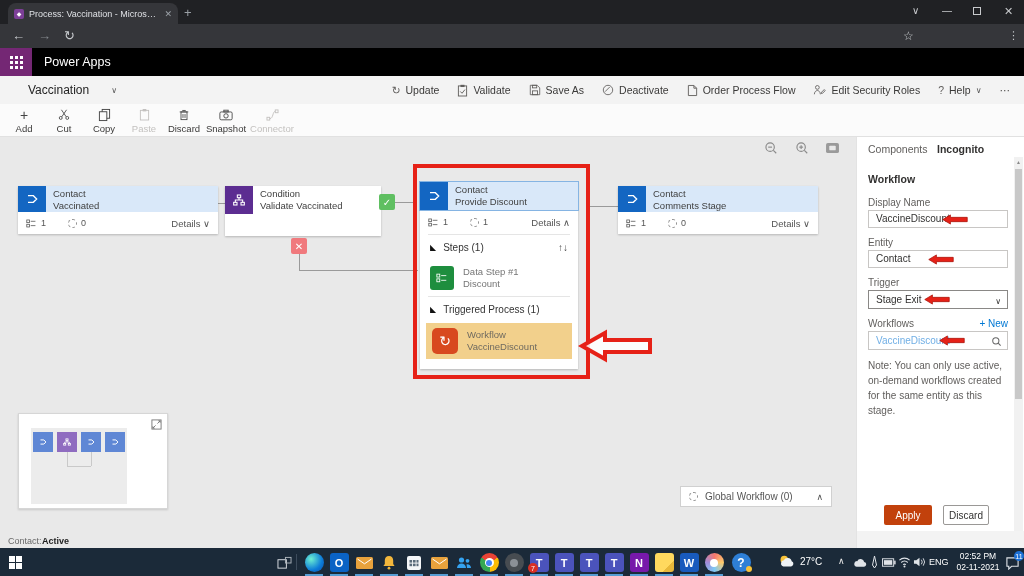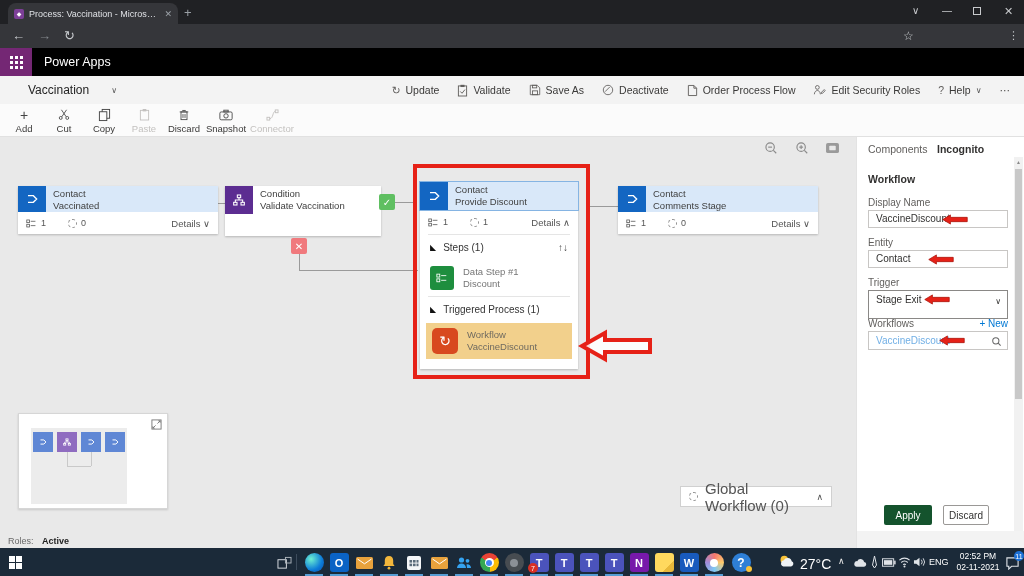--- a/index.html
+++ b/index.html
@@ -67,21 +67,21 @@
   .btn{position:absolute;height:20px;font-size:10px;display:flex;align-items:center;justify-content:center;border-radius:2px}
 
   
   .taskbar{left:0;top:548px;width:1024px;height:28px;background:#1b2a39}
   .slot{position:absolute;top:549px;width:24px;height:27px;display:flex;align-items:center;justify-content:center}
   .slot.open:after{content:"";position:absolute;left:3px;right:3px;bottom:0;height:2px;background:#569dd4}
   .appico{width:19px;height:19px;border-radius:3px;display:flex;align-items:center;justify-content:center;color:#fff;font-weight:bold;font-size:11px}
   .badge{position:absolute;background:#d93025;color:#fff;border-radius:50%;font-size:7px;width:10px;height:10px;display:flex;align-items:center;justify-content:center;line-height:1}
   .tsearch{position:absolute;left:30px;top:548px;width:238px;height:28px;background:#fff;display:flex;align-items:center;gap:7px;padding:0 10px;border:1px solid #7a8a99}
   .tsearch input{border:0;outline:0;font-size:10.5px;color:#3a3a3a;width:180px;font-family:"Liberation Sans",sans-serif;background:transparent}
-  .trayt{position:absolute;color:#fff;font-size:14px}
+  .trayt{position:absolute;color:#fff;font-size:10px}
 </style>
 </head>
 <body>
 
 <div class="screen">
 
   <div class="abs tabbar">
     <div class="abs tab" style="left:8px;top:3px">
       <span class="favicon">◆</span>
       <span class="tab-title">Process: Vaccination - Microsoft |</span>
@@ -317,21 +317,21 @@
   <div class="stage" style="left:225px;top:186px;width:156px;height:50px">
     <div class="sg-head" style="height:28px;background:#fff">
       <span class="sg-ico purple" style="width:28px">
           <svg width="16" height="16" viewBox="0 0 24 24" fill="none" stroke="#fff" stroke-width="1.6">
             <rect x="9.5" y="4.5" width="5" height="4"></rect>
             <rect x="4" y="15.5" width="5" height="4"></rect>
             <rect x="15" y="15.5" width="5" height="4"></rect>
             <path d="M12 8.5v3.5M6.5 15.5V12h11v3.5"></path>
           </svg>
         </span>
-      <span class="sg-body"><span>Condition</span><br><span>Validate Vaccination</span></span>
+      <span class="sg-body"><span>Condition</span><br><span>Validate Vaccinated</span></span>
     </div>
   </div>
   <div class="okbadge" style="left:379px;top:194px;background:#5fbf61">
       <span>✓</span>
     </div>
   <div class="okbadge" style="left:291px;top:238px;background:#f0797d">
       <span>✕</span>
     </div>
 
   <div class="stage" style="left:420px;top:182px;width:158px;height:187px">
@@ -443,25 +443,25 @@
           <path d="M6 7h8l5 5-5 5H6" fill="none" stroke="#fff" stroke-width="2.4"></path>
         </svg>
       </div>
     <div class="abs" style="left:48px;top:38px;width:1px;height:14px;background:#c9c9c9"></div>
     <div class="abs" style="left:48px;top:52px;width:24px;height:1px;background:#c9c9c9"></div>
     <div class="abs" style="left:72px;top:38px;width:1px;height:14px;background:#c9c9c9"></div>
   </div>
 
   <div class="abs flex" style="left:680px;top:486px;width:152px;height:21px;background:#fff;border:1px solid #d0d0d0;padding:0 8px;gap:7px">
     <span class="dotc"></span>
-    <span style="font-size:15px;color:#555">Global Workflow (0)</span>
+    <span style="font-size:10px;color:#555">Global Workflow (0)</span>
     <span style="margin-left:auto;font-size:9px;color:#555">∧</span>
   </div>
 
-  <span class="t" style="left:8px;top:536px;font-size:9px;color:#696969">Roles:</span>
+  <span class="t" style="left:8px;top:536px;font-size:9px;color:#696969">Contact:</span>
   <span class="t" style="left:42px;top:536px;font-size:9px;font-weight:bold;color:#1f1f1f">Active</span>
 
   <div class="abs panel">
     <span class="t" style="left:11px;top:6px;font-size:10.5px;color:#605e5c">Components</span>
     <span class="t" style="left:80px;top:6px;font-size:10.5px;font-weight:bold;color:#323130">Incognito</span>
 
     <div class="abs" style="right:1px;top:20px;width:9px;height:385px;background:#f1f1f1">
       <span style="display:block;text-align:center;font-size:5px;color:#8a8a8a;padding-top:2px">▲</span>
       <div style="margin:4px 1px;width:7px;height:230px;background:#c8c8c8"></div>
     </div>
@@ -474,43 +474,44 @@
         <path d="M1 7L11 1v3.2h22v5.6H11V13z" fill="#e62117" stroke="#a91108"></path>
       </svg>
 
     <span class="lbl" style="left:11px;top:100px">Entity</span>
     <div class="inp" style="left:11px;top:113px;width:140px">Contact</div>
     <svg class="abs" style="left:71px;top:117px" width="26" height="11" viewBox="0 0 34 14">
         <path d="M1 7L11 1v3.2h22v5.6H11V13z" fill="#e62117" stroke="#a91108"></path>
       </svg>
 
     <span class="lbl" style="left:11px;top:140px">Trigger</span>
-    <div class="inp" style="left:11px;top:153px;width:140px;height:29px;border-color:#8a8886;line-height:17px">
+    <div class="inp" style="left:11px;top:153px;width:140px;height:19px;border-color:#8a8886;line-height:17px">
       <span>Stage Exit</span>
       <span style="position:absolute;right:6px;top:2px;font-size:8px;color:#323130">∨</span>
     </div>
     <svg class="abs" style="left:67px;top:157px" width="26" height="11" viewBox="0 0 34 14">
         <path d="M1 7L11 1v3.2h22v5.6H11V13z" fill="#e62117" stroke="#a91108"></path>
       </svg>
 
     <span class="lbl" style="left:11px;top:181px">Workflows</span>
     <span class="t" style="right:16px;top:181px;font-size:10px;color:#0078d4">+ New</span>
     <div class="inp" style="left:11px;top:194px;width:140px;height:19px;color:#71afe5;line-height:17px">
       <span>VaccineDiscount</span>
       <svg style="position:absolute;right:5px;top:4px" width="11" height="11" viewBox="0 0 16 16">
           <circle cx="7" cy="7" r="4.5" fill="none" stroke="#666" stroke-width="1.5"></circle>
           <line x1="10.5" y1="10.5" x2="14" y2="14" stroke="#666" stroke-width="1.5"></line>
         </svg>
     </div>
     <svg class="abs" style="left:82px;top:198px" width="26" height="11" viewBox="0 0 34 14">
         <path d="M1 7L11 1v3.2h22v5.6H11V13z" fill="#e62117" stroke="#a91108"></path>
       </svg>
 
-
-    <div class="btn" style="left:27px;top:368px;width:48px;background:#14532d;color:#fff">Apply</div>
+    <div class="abs" style="left:11px;top:221px;width:143px;font-size:10px;color:#605e5c;line-height:1.5;white-space:normal">Note: You can only use active, on-demand workflows created for the same entity as this stage.</div>
+
+    <div class="btn" style="left:27px;top:368px;width:48px;background:#c2410c;color:#fff">Apply</div>
     <div class="btn" style="left:86px;top:368px;width:46px;background:#fff;border:1px solid #9a9896;color:#323130">Discard</div>
     <div class="abs" style="left:0;top:394px;width:168px;height:17px;background:#f3f3f3"></div>
   </div>
 
   <div class="abs taskbar"></div>
   <div class="abs" style="left:0;top:548px;width:30px;height:28px;display:flex;align-items:center;justify-content:center">
     <span style="display:grid;grid-template-columns:6px 6px;grid-template-rows:6px 6px;gap:1px">
         <i style="background:#fff"></i>
         <i style="background:#fff"></i>
         <i style="background:#fff"></i>

